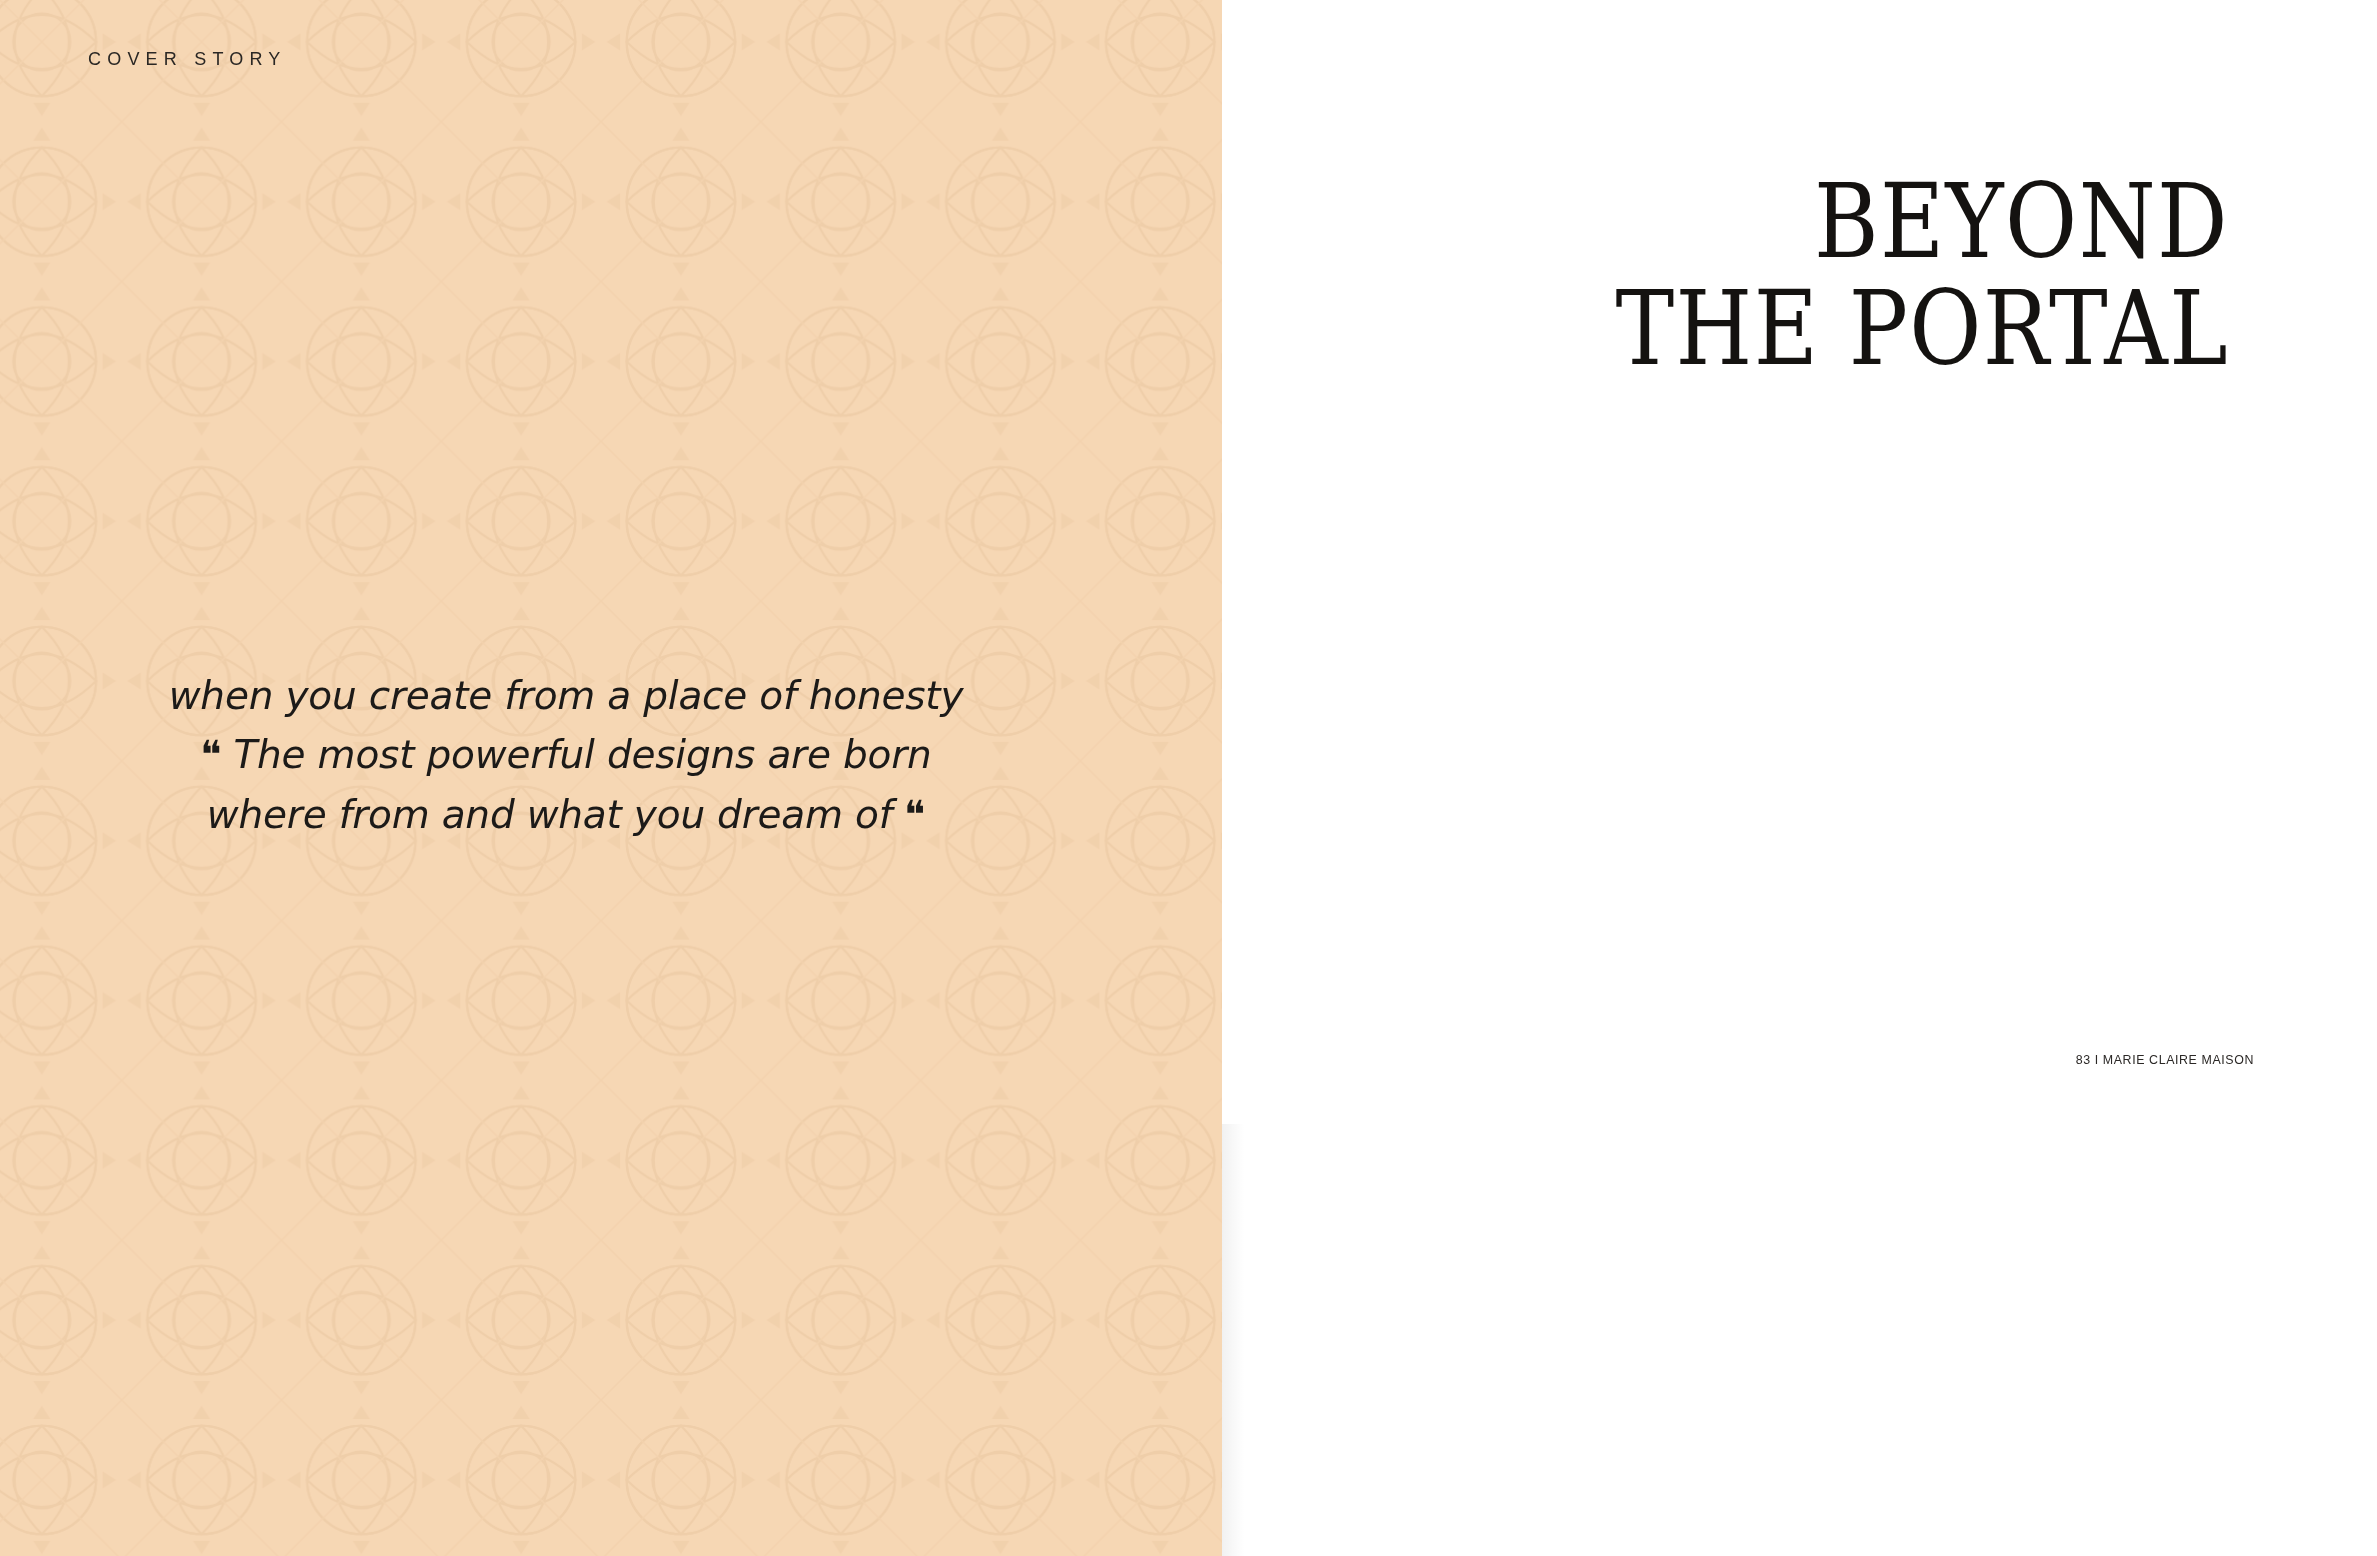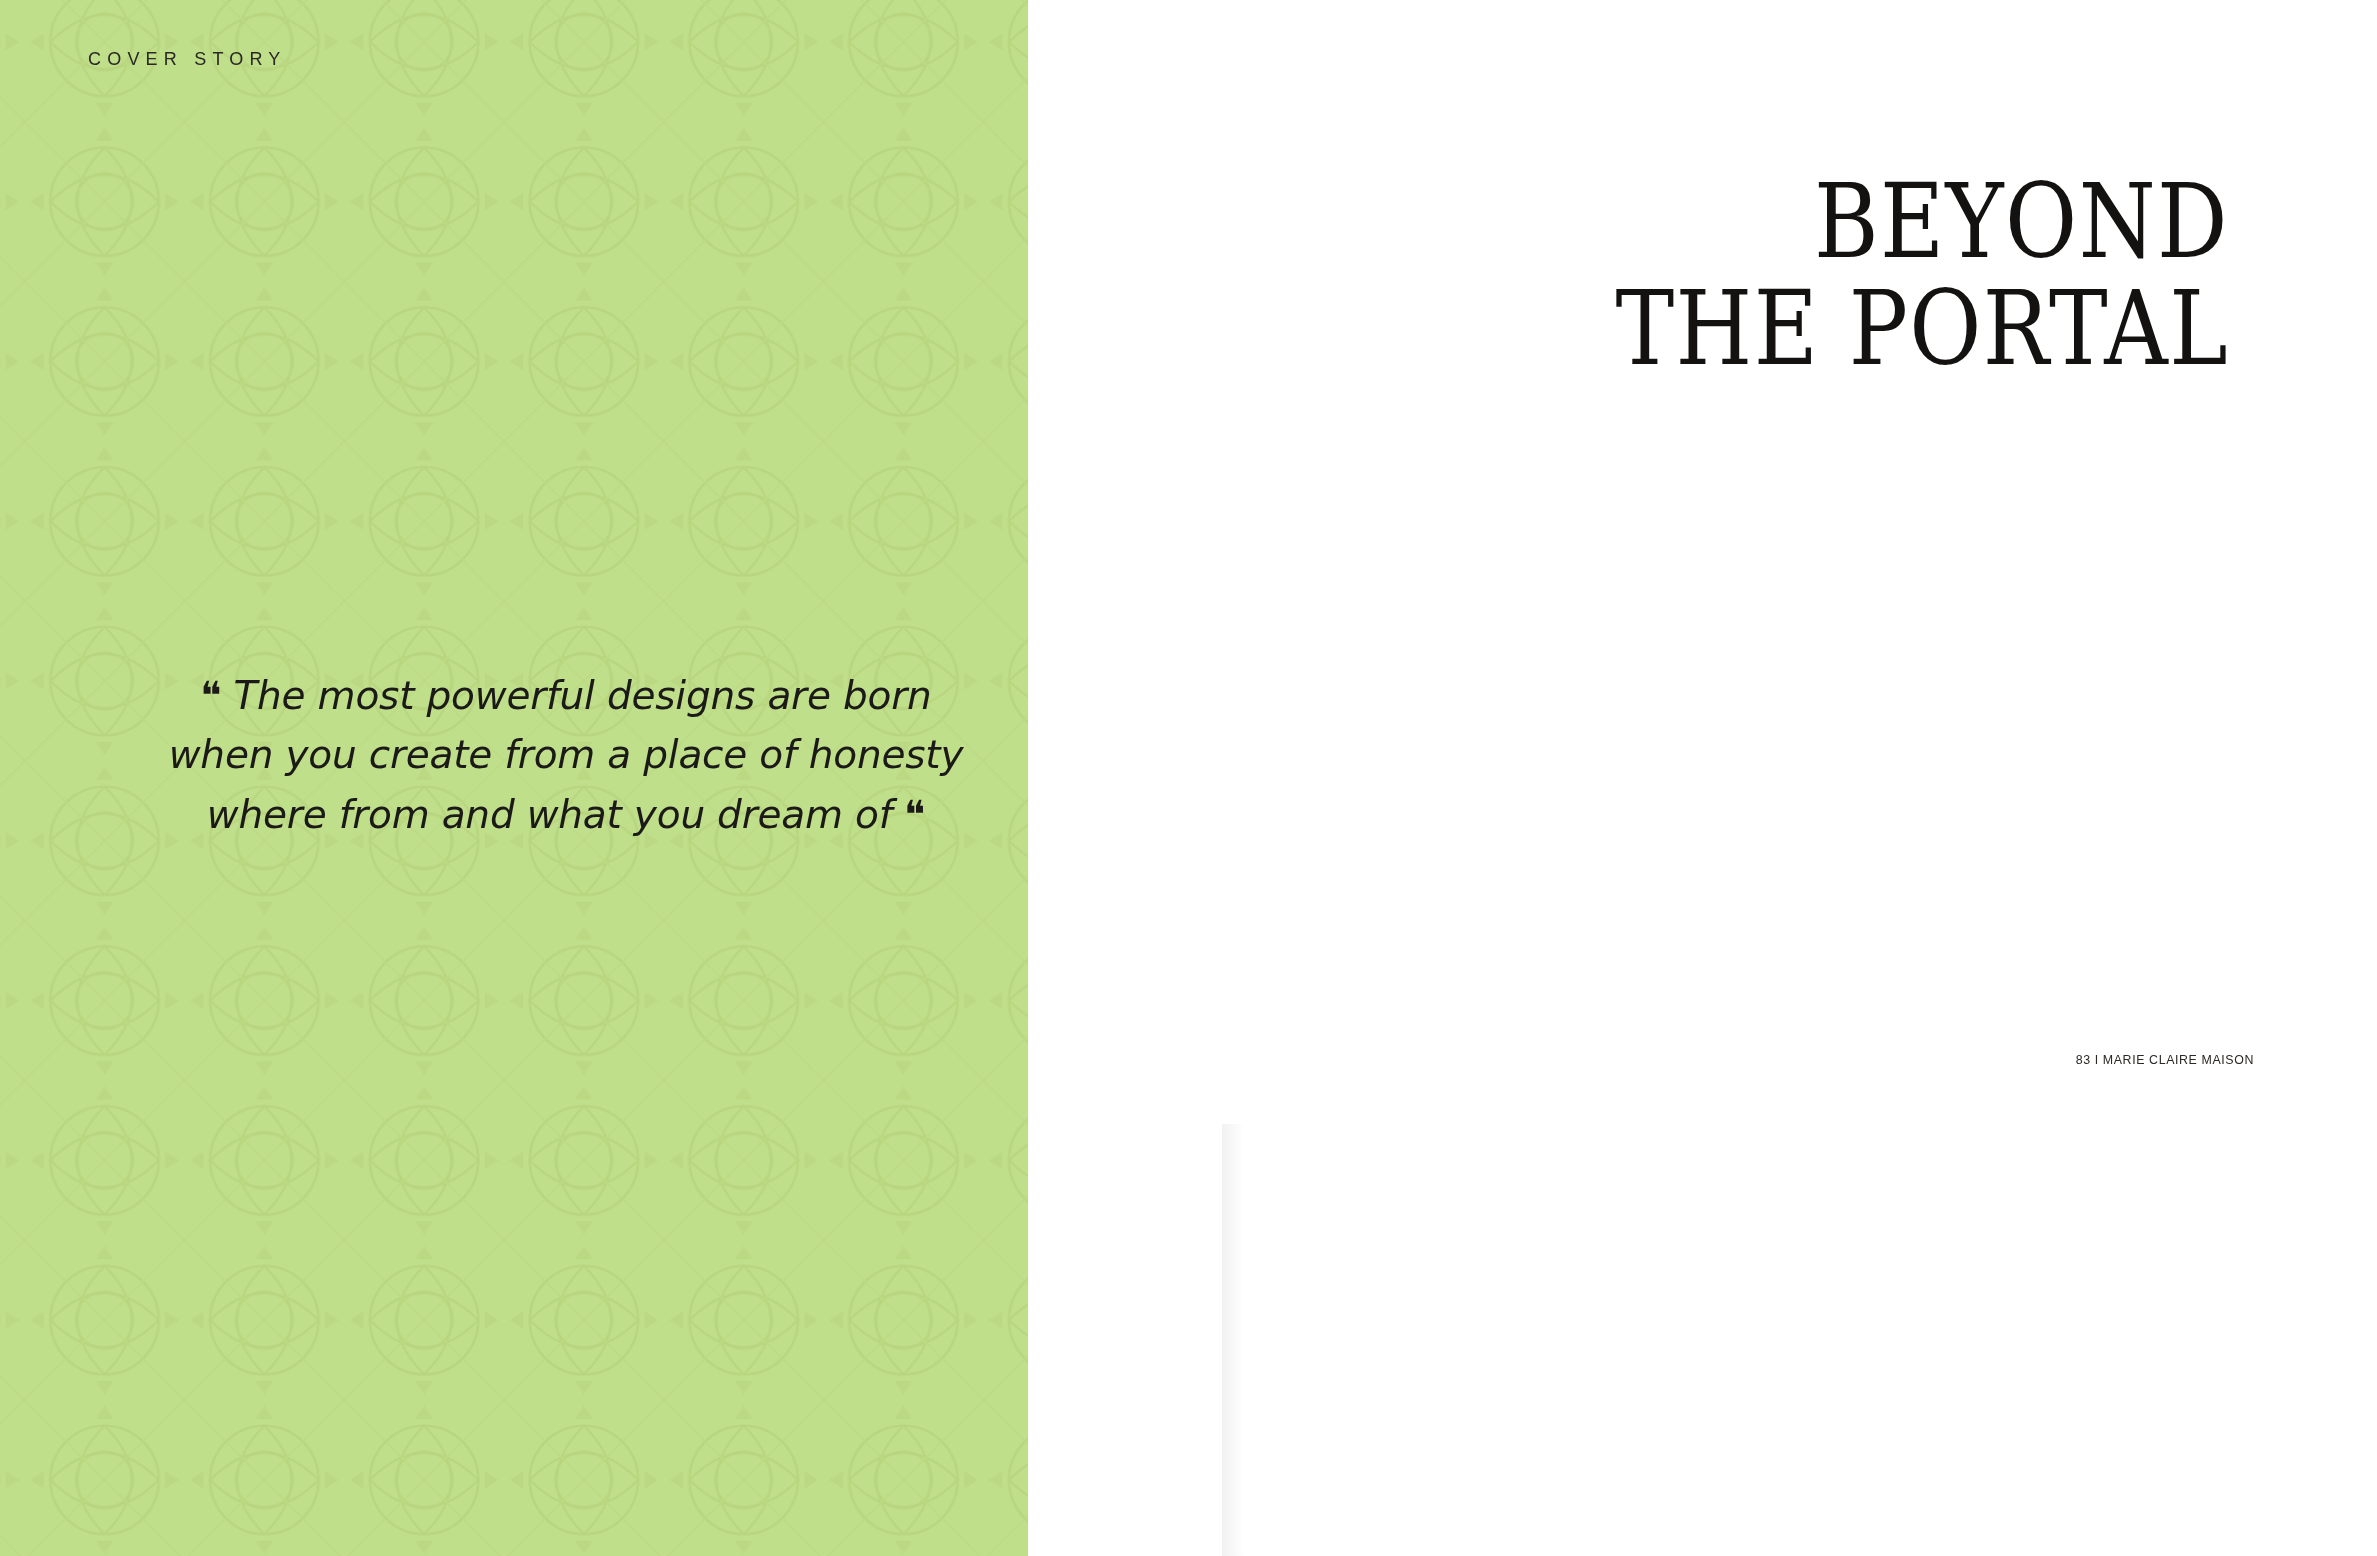--- a/index.html
+++ b/index.html
@@ -19,23 +19,23 @@
   
   .spread {
     position: absolute;
     inset: 0;
     display: flex;
   }
 
   
   .page-left {
     position: relative;
-    width: 1028px;
+    width: 1222px;
     height: 1557px;
-    background: #84cc16;
+    background: #fdba74;
     overflow: hidden;
   }
   
   .pattern {
     position: absolute;
     inset: -38px;
     opacity: 0.55;
   }
   .pattern svg { display: block; width: 100%; height: 100%; }
 
@@ -144,22 +144,22 @@
         </defs>
         <rect width="1365" height="1717" fill="url(#rosette)"></rect>
       </svg>
     </div>
 
     <div class="cover-story-label">COVER STORY</div>
 
     <div class="pullquote-wrap">
       <p class="pullquote">
 
+        <span style="display: block;">when you create from a place of honesty</span>
         <span style="display: block;">❝ The most powerful designs are born</span>
-        <span style="display: block;">when you create from a place of honesty</span>
         <span style="display: block;">where from and what you dream of ❝</span>
 
       </p>
     </div>
   </div>
 
   <div class="gutter"></div>
 
   <div class="page-right">
 

